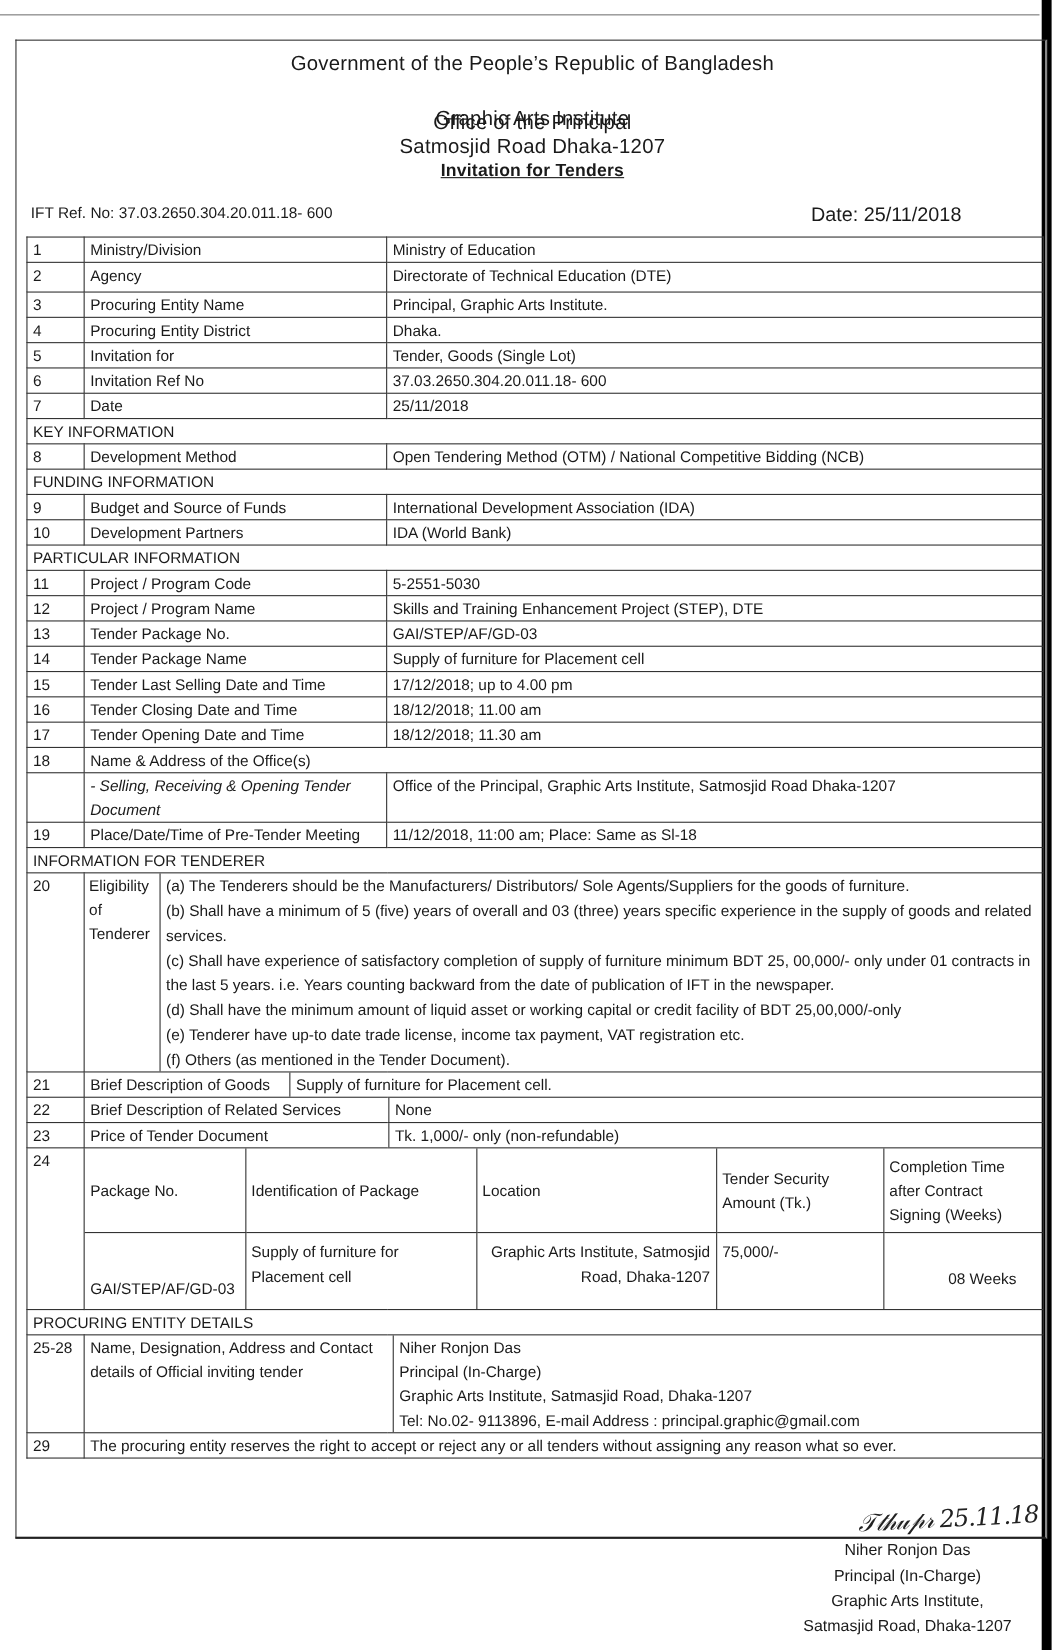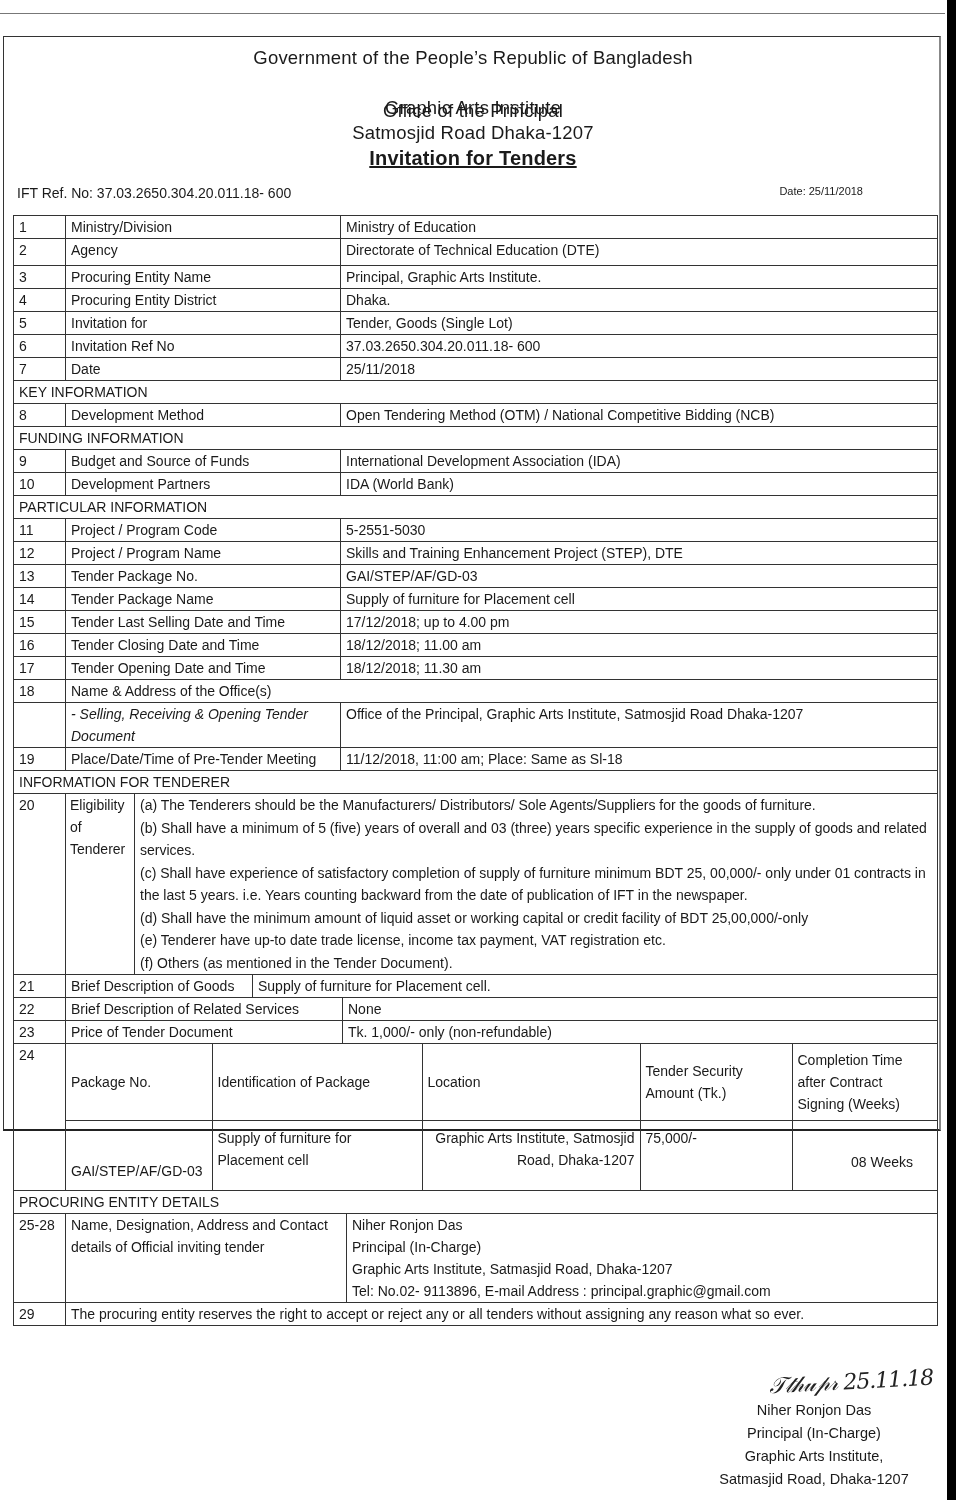--- a/index.html
+++ b/index.html
@@ -3,31 +3,31 @@
 <meta charset="utf-8">
 <style>
   html, body { margin:0; padding:0; }
   body {
     width:956px; height:1500px; background:#ffffff; position:relative; overflow:hidden;
     font-family:"Liberation Sans Narrow","Liberation Sans", sans-serif; color:#1a1a1a;
   }
   .right-bar { position:absolute; right:0; top:0; width:9px; height:1500px; background:#000; }
   .top-rule { position:absolute; left:0; top:13px; width:945px; height:1px; background:#777; }
   .page {
-    position:absolute; left:3px; top:36px; width:938px; height:1095px;
+    position:absolute; left:14px; top:36px; width:938px; height:1363px;
     border:1px solid #333; border-right:2px solid #888; border-bottom:2px solid #222; box-sizing:border-box;
   }
   .hdr { position:absolute; left:0; width:938px; text-align:center; font-size:18.5px; letter-spacing:0.2px; }
   .hdr.l1 { top:10px; }
   .hdr.l2 { top:35px;margin-top:28px; }
   .hdr.l3 { top:60px; }
   .hdr.l4 { top:85px; }
-  .hdr.l5 { top:110px; font-weight:bold; text-decoration:underline; font-size:20px; }
+  .hdr.l5 { top:110px; font-weight:bold; text-decoration:underline; font-size:16px; }
   .ref { position:absolute; left:13px; top:148px; font-size:14px; }
-  .date { position:absolute; right:76px; top:148px; font-size:11px; }
+  .date { position:absolute; right:76px; top:148px; font-size:18px; }
 
   table.main {
     position:absolute; left:9px; top:178px; width:925px; border-collapse:collapse; font-size:14px;
     table-layout:fixed;
   }
   table.main td { border:1px solid #333; padding:0 5px; height:22px; vertical-align:top; line-height:22px; }
   td.sec { padding-left:4px; }
   td.it { font-style:italic; }
   .elig-label { line-height:22px; }
   .elig-body p { margin:0; line-height:22.5px; }

